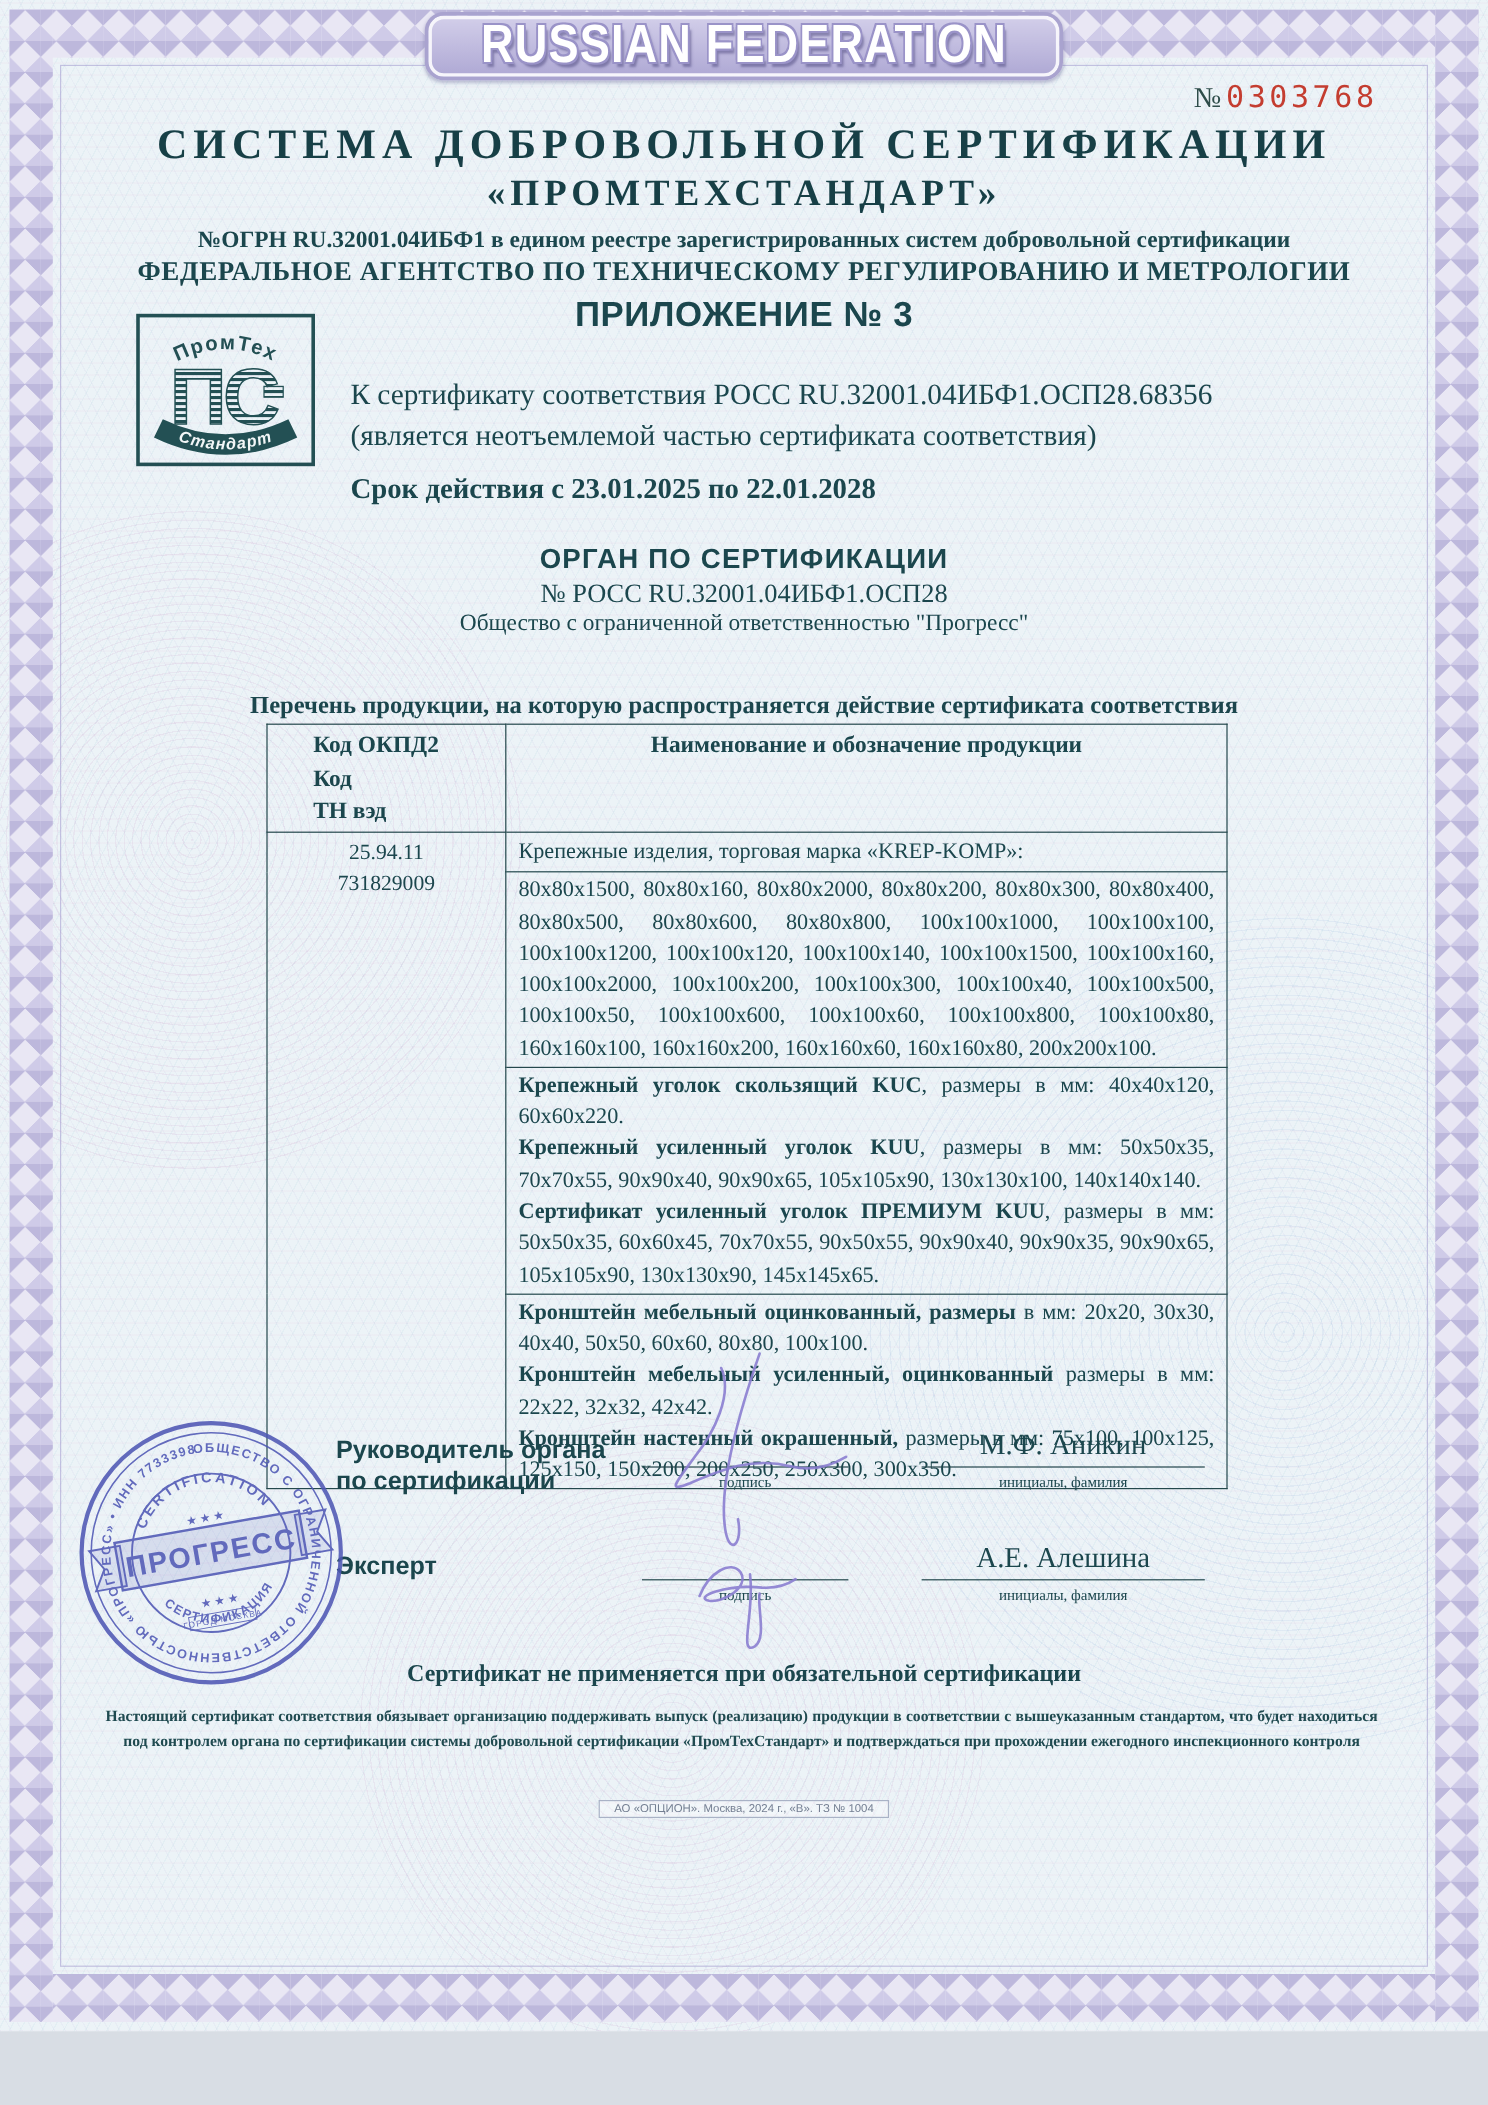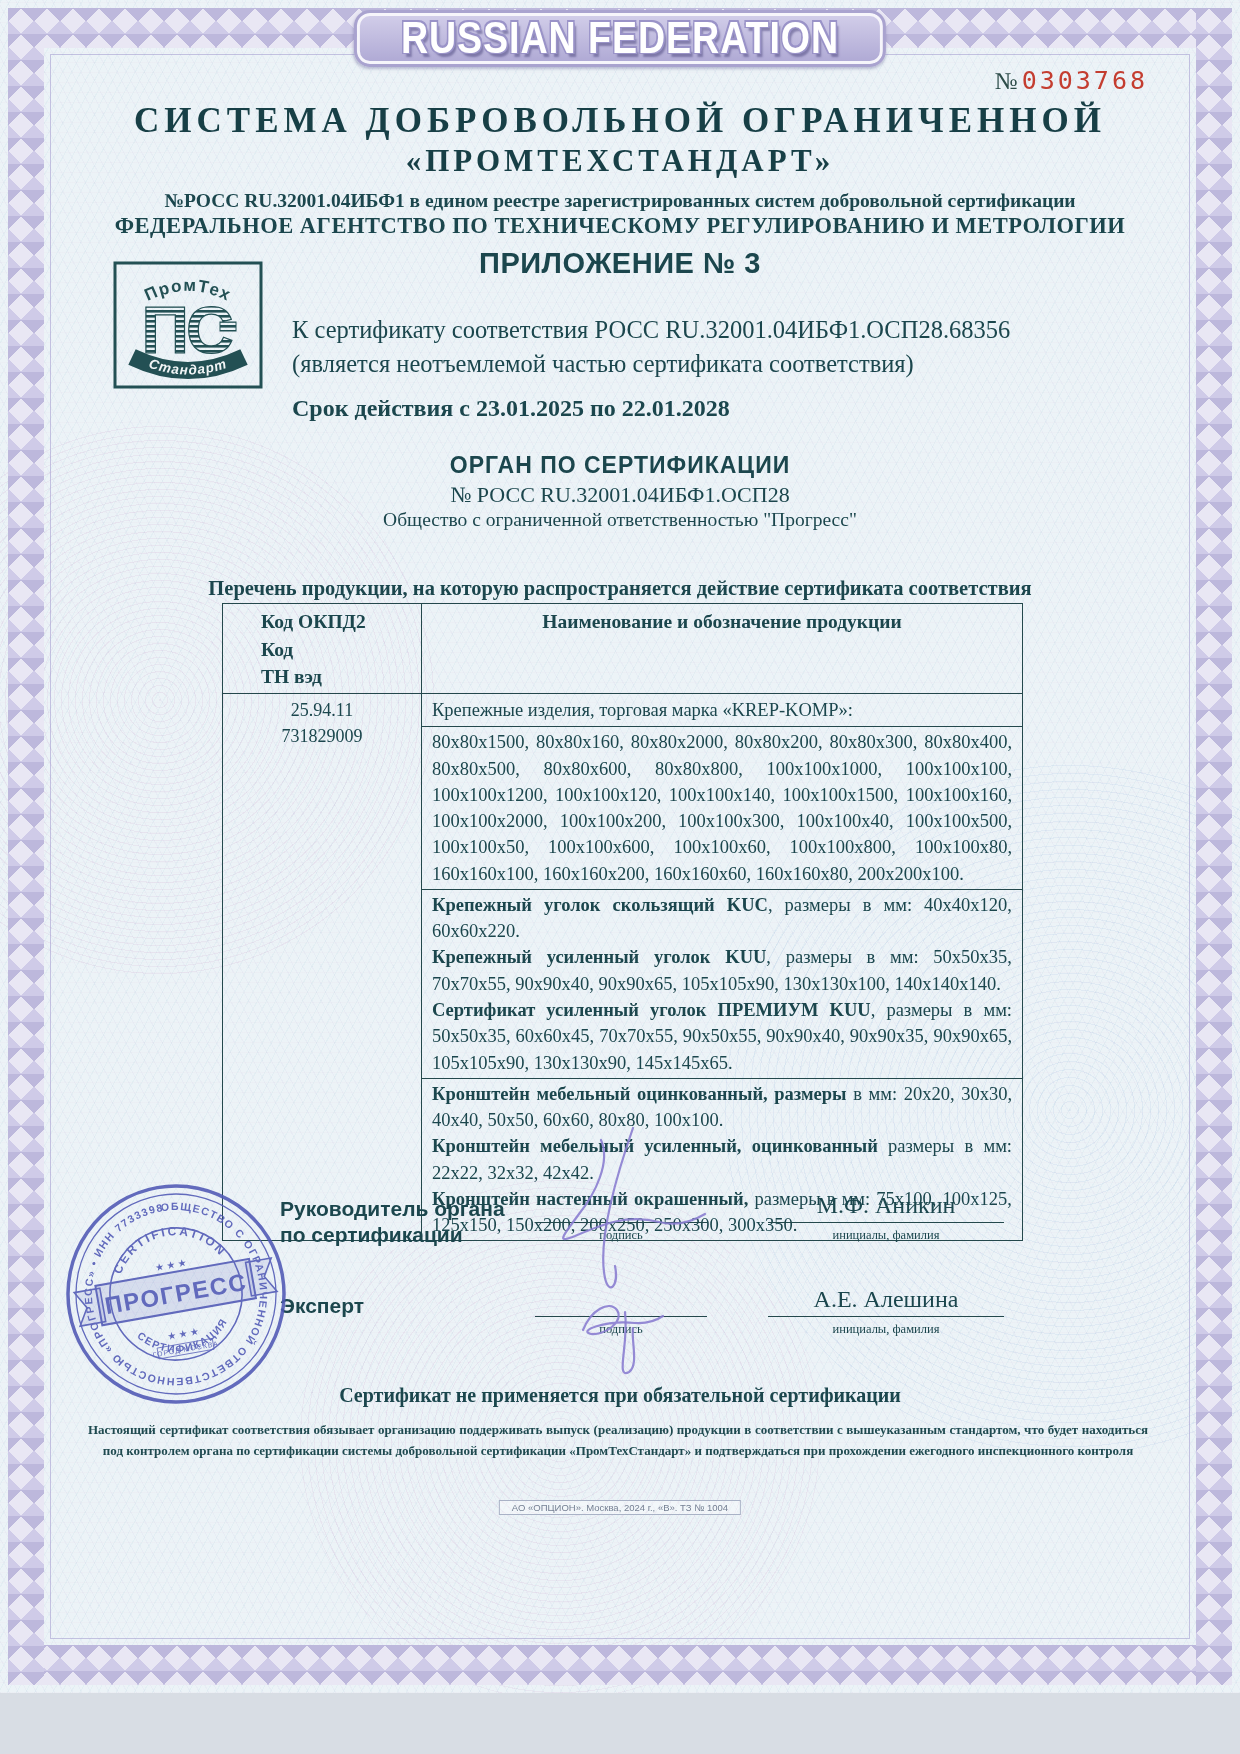--- a/index.html
+++ b/index.html
@@ -123,23 +123,23 @@
 
   <div class="badge">
     <span class="txt">RUSSIAN FEDERATION</span>
   </div>
 
   <div class="serial">
     <span class="pfx">№</span>
     <span class="digits">0303768</span>
   </div>
 
-  <div class="center sys1">СИСТЕМА ДОБРОВОЛЬНОЙ ОГРАНИЧЕННОЙ</div>
+  <div class="center sys1">СИСТЕМА ДОБРОВОЛЬНОЙ СЕРТИФИКАЦИИ</div>
   <div class="center sys2">«ПРОМТЕХСТАНДАРТ»</div>
-  <div class="center registry">№РОСС RU.32001.04ИБФ1 в едином реестре зарегистрированных систем добровольной сертификации</div>
+  <div class="center registry">№ОГРН RU.32001.04ИБФ1 в едином реестре зарегистрированных систем добровольной сертификации</div>
   <div class="center agency">ФЕДЕРАЛЬНОЕ АГЕНТСТВО ПО ТЕХНИЧЕСКОМУ РЕГУЛИРОВАНИЮ И МЕТРОЛОГИИ</div>
   <div class="center apx-title">ПРИЛОЖЕНИЕ № 3</div>
 
   <svg class="logo" viewBox="0 0 152 130">
     <defs>
       <pattern id="hatch" width="6" height="5" patternUnits="userSpaceOnUse">
         <rect width="6" height="2.6" fill="#235054"></rect>
       </pattern>
       <path id="arcTop" d="M 24 48 Q 76 14 128 48" fill="none"></path>
       <path id="arcRibbon" d="M 20 97 Q 76 124 132 97" fill="none"></path>

